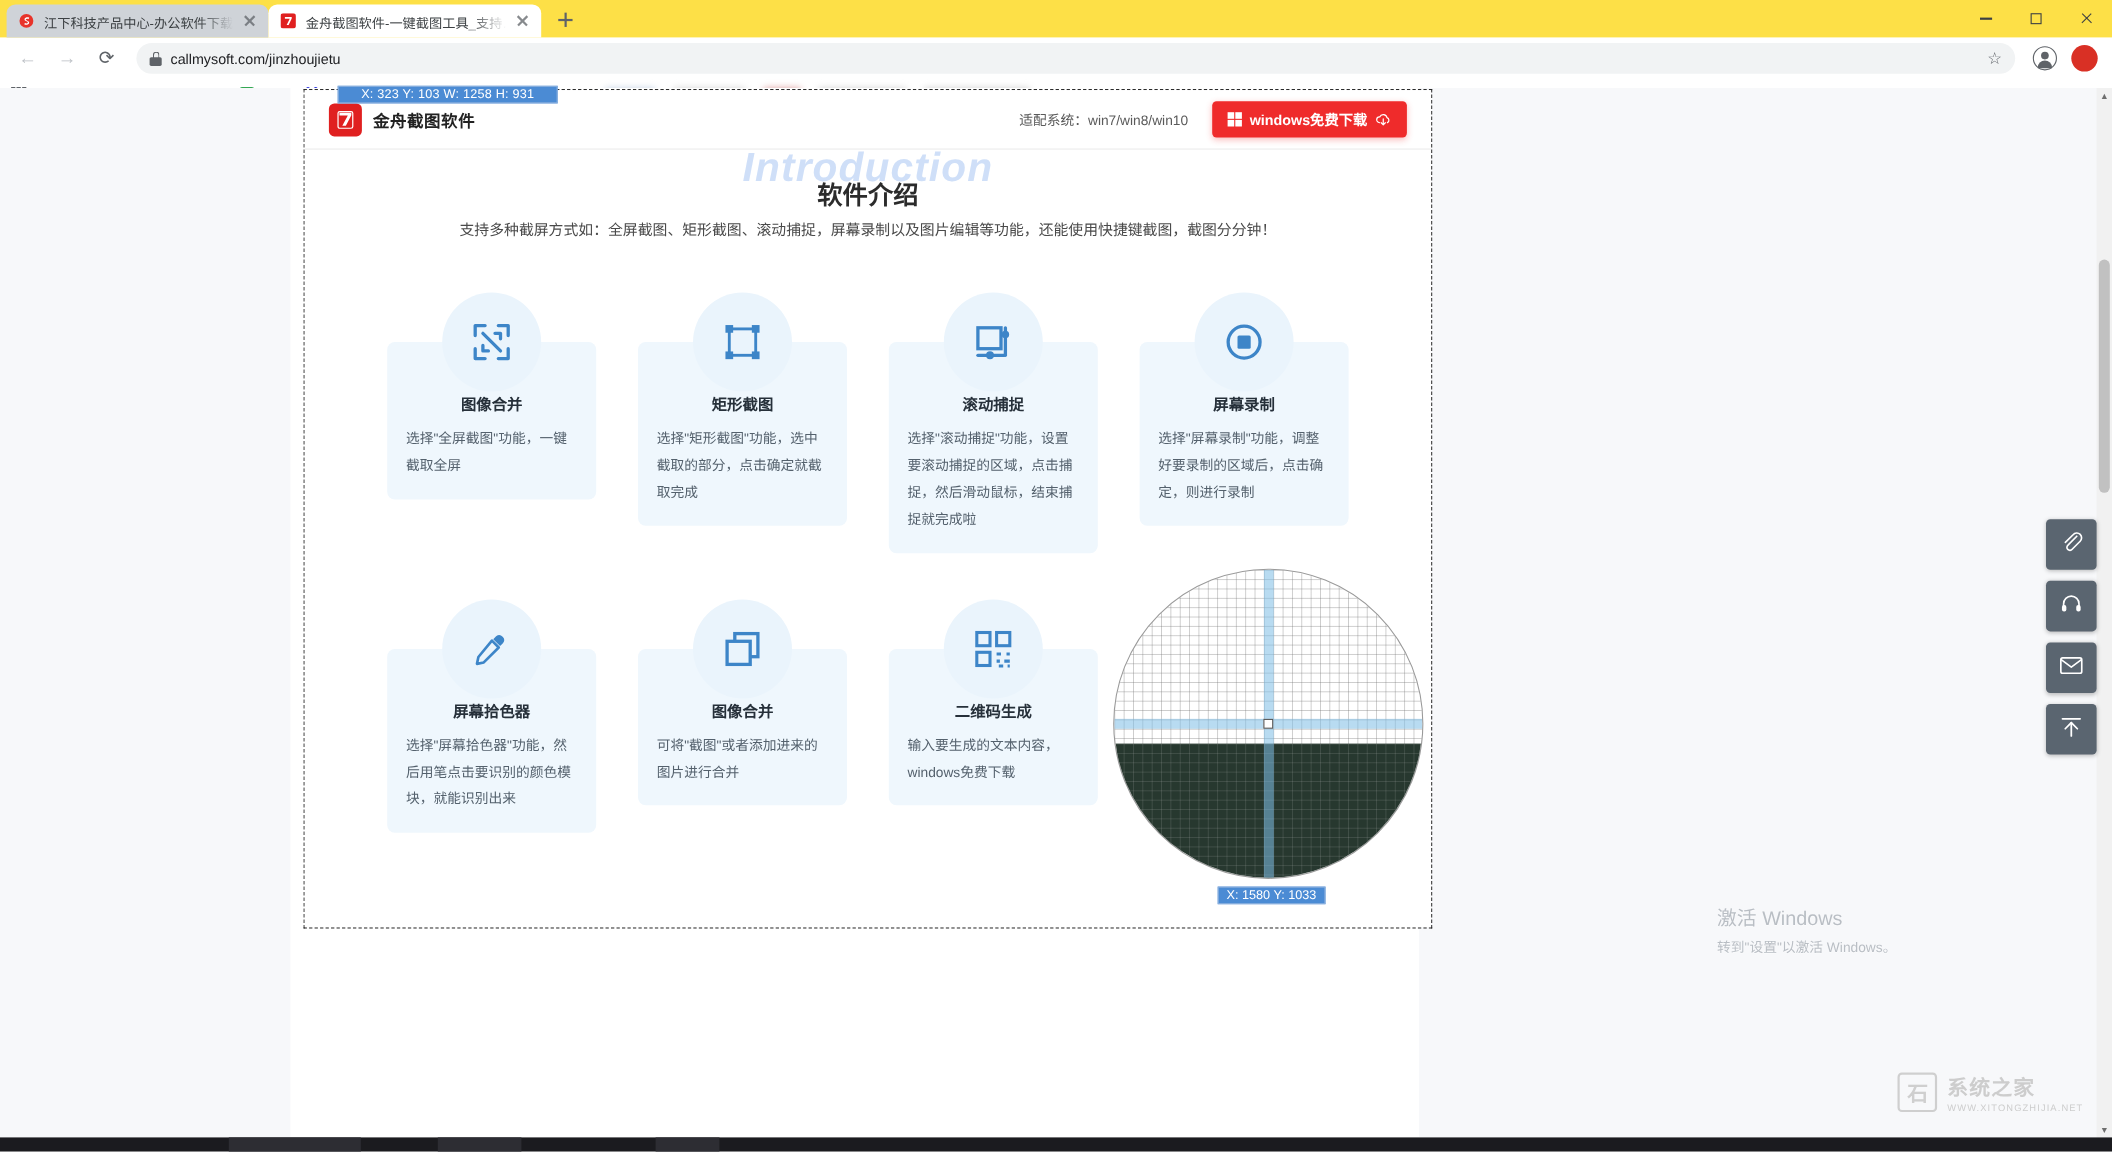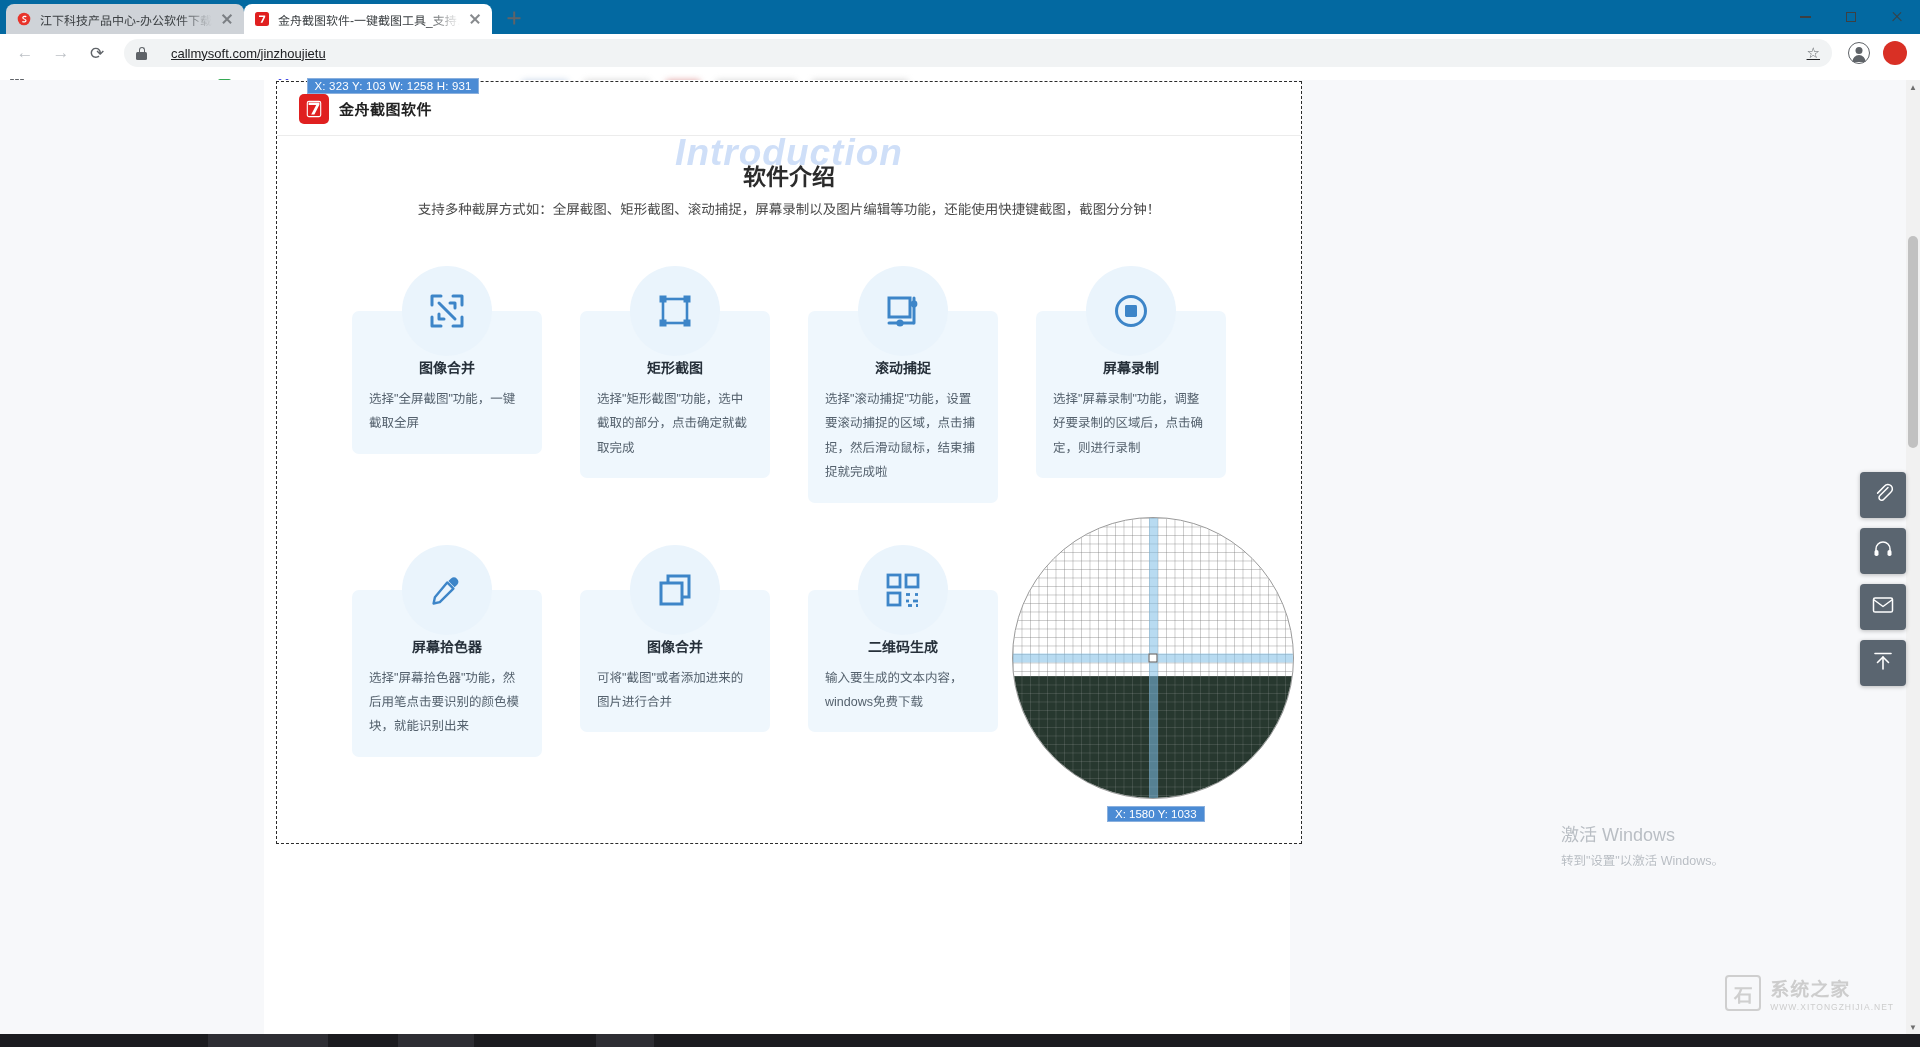--- a/index.html
+++ b/index.html
@@ -8,21 +8,21 @@
     width: 1920px; height: 1047px;
     overflow: hidden;
     font-family: "Liberation Sans", "DejaVu Sans", sans-serif;
     background: #ffffff;
   }
 
   
   .browser { width: 1920px; height: 1047px; position: relative; background: #fff; }
 
   .tabstrip {
-    height: 34px; background: #0369a1;
+    height: 34px; background: #fde047;
     display: flex; align-items: flex-end; padding-left: 6px; position: relative;
   }
   .tab {
     height: 30px; min-width: 220px; max-width: 248px;
     display: flex; align-items: center; gap: 8px;
     padding: 0 10px; border-radius: 8px 8px 0 0;
     font-size: 12px; color: #3c4043; position: relative;
   }
   .tab.inactive { background: #cfd3d8; }
   .tab.active { background: #ffffff; }
@@ -59,22 +59,22 @@
 
   .toolbar {
     height: 38px; background:#ffffff; display:flex; align-items:center;
     padding: 0 10px; gap: 6px;
   }
   .navbtn { width: 30px; height: 30px; display:flex; align-items:center; justify-content:center;
             color:#5f6368; font-size: 17px; }
   .navbtn.disabled { color:#bdc1c6; }
   .omnibox {
     flex: 1 1 auto; height: 28px; background:#f1f3f4; border-radius: 14px;
-    display:flex; align-items:center; padding: 0 12px; gap: 24px; margin: 0 6px;
-    font-size: 13px; color: #202124; text-decoration: underline;
+    display:flex; align-items:center; padding: 0 12px; gap: 8px; margin: 0 6px;
+    font-size: 13px; color: #202124;
   }
   .lock { width: 11px; height: 13px; position: relative; flex:none; }
   .lock-body { position:absolute; bottom:0; left:0; width:11px; height:8px; background:#5f6368; border-radius:1.5px; }
   .lock-sh { position:absolute; top:0; left:2.5px; width:6px; height:7px; border:1.6px solid #5f6368; border-bottom:none; border-radius:3px 3px 0 0; }
   .omnibox .url { flex:1 1 auto; white-space:nowrap; overflow:hidden; }
   .star { color:#5f6368; font-size:15px; }
   .avatar-circle { width:22px; height:22px; border-radius:50%; border:1.6px solid #5f6368; position:relative; }
   .avatar-circle::before { content:''; position:absolute; left:50%; top:3.5px; transform:translateX(-50%); width:7px; height:7px; border-radius:50%; background:#5f6368; }
   .avatar-circle::after { content:''; position:absolute; left:50%; bottom:1px; transform:translateX(-50%); width:13px; height:7px; border-radius:7px 7px 0 0; background:#5f6368; }
   .profile-red { width:24px; height:24px; border-radius:50%; background:#d93025; display:flex; align-items:center; justify-content:center; color:#fff; font-size:13px; }
@@ -95,21 +95,21 @@
   .maps::after { content:''; position:absolute; left:3px; top:1px; width:7px; height:9px; background:#ea4335; border-radius:4px 4px 4px 4px / 5px 5px 7px 7px; }
   .baidu { width:14px; height:14px; position:relative; }
   .baidu i { position:absolute; background:#2932e1; border-radius:50%; }
   .baidu i:nth-child(1){ left:1px; top:0; width:4px; height:6px; }
   .baidu i:nth-child(2){ left:8px; top:0; width:4px; height:6px; }
   .baidu i:nth-child(3){ left:2px; top:7px; width:9px; height:7px; border-radius:3px; }
 
   
   .coord-tooltip {
     background:#4b8bd4; color:#ffffff; font-size:11.5px;
-    padding: 1px 6px; border: 1px solid #8ab0de;
+    padding: 1px 20px; border: 1px solid #8ab0de;
     letter-spacing: .2px; white-space: nowrap; font-family:"Liberation Sans", sans-serif;
     position: relative; z-index: 5;
   }
   .bm-blur { height:11px; border-radius:2px; filter: blur(3.2px); }
 
   
   .page {
     position:absolute; left:0; top:80px; right:0; bottom:13px;
     background:#fff; overflow:hidden;
   }
@@ -352,20 +352,38 @@
         <div class="site-header">
           <div class="logo-box">
             <span class="logo-mark">
               <svg width="20" height="20" viewBox="0 0 20 20">
                   <path d="M4.6 3.6h10.8v2.2l-5 9.6H7.2l5-9.5H4.6z" fill="#fff"></path>
                   <rect x="3.3" y="2.4" width="13.4" height="15.2" rx="1.6" fill="none" stroke="#fff" stroke-width="1.1"></rect>
                 </svg>
             </span>
             <span class="logo-text">金舟截图软件</span>
           </div>
+          <div class="header-right">
+            <span class="sysinfo">适配系统：win7/win8/win10</span>
+            <div class="dl-btn">
+              <span class="win-logo">
+                  <i></i>
+                  <i></i>
+                  <i></i>
+                  <i></i>
+                </span>
+              <span>windows免费下载</span>
+              <span class="cloud-ico">
+                <svg width="15" height="13" viewBox="0 0 15 13">
+                    <path d="M4 9.5a2.6 2.6 0 0 1 .3-5.2 3.5 3.5 0 0 1 6.6.6 2.5 2.5 0 0 1 .4 4.6" fill="none" stroke="#fff" stroke-width="1.1" stroke-linecap="round"></path>
+                    <path d="M7.5 6v5.4M5.6 9.6l1.9 1.9 1.9-1.9" fill="none" stroke="#fff" stroke-width="1.1" stroke-linecap="round" stroke-linejoin="round"></path>
+                  </svg>
+              </span>
+            </div>
+          </div>
         </div>
 
         <div class="title-wrap">
           <div class="title-en">Introduction</div>
           <div class="title-cn">软件介绍</div>
         </div>
         <div class="subtitle">支持多种截屏方式如：全屏截图、矩形截图、滚动捕捉，屏幕录制以及图片编辑等功能，还能使用快捷键截图，截图分分钟！</div>
 
         <div class="cards">
           <div class="card-slot">

